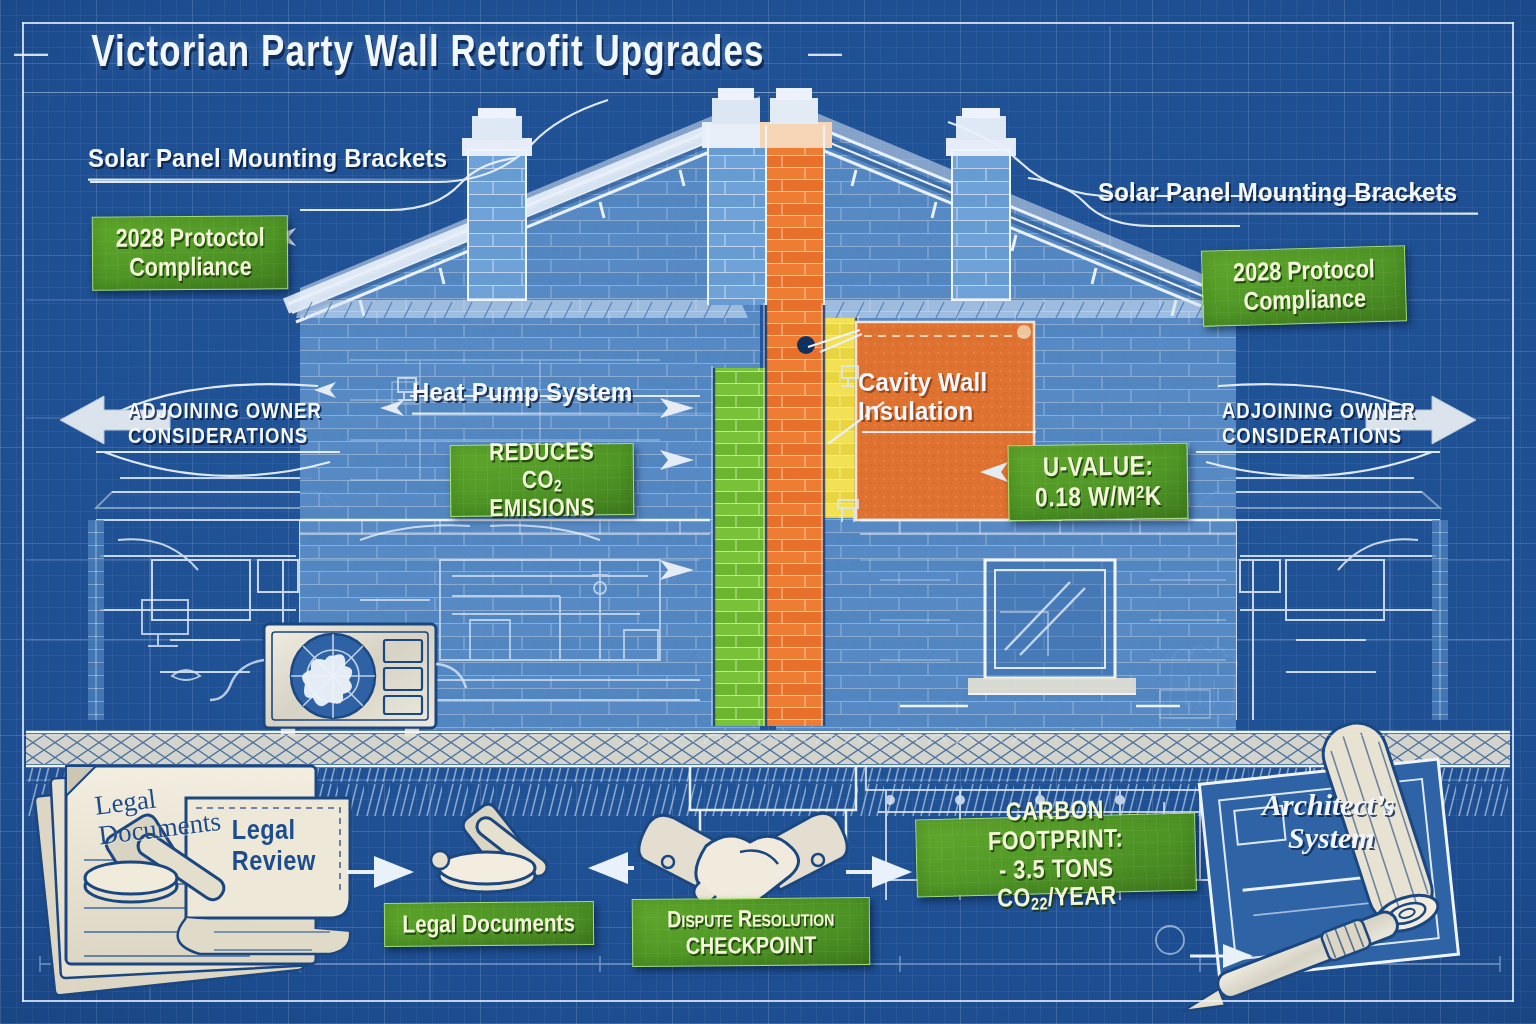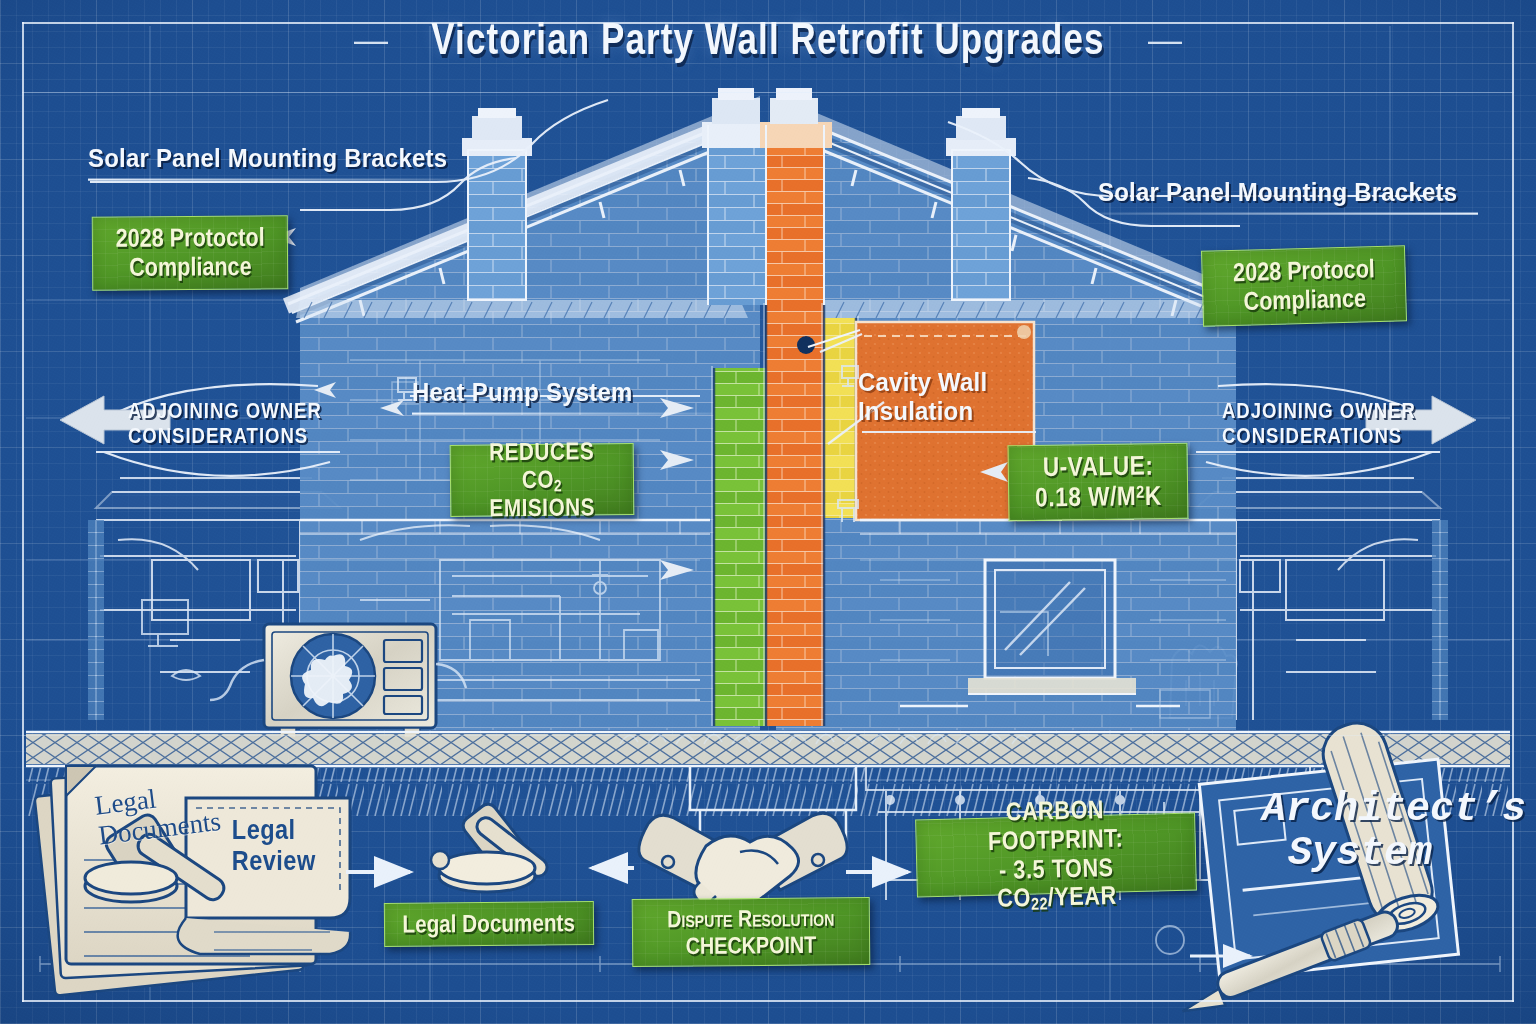--- a/index.html
+++ b/index.html
@@ -45,22 +45,22 @@
   }
   .sb-top    { left: 22px;  top: 22px;    width: 1492px; height: 2px; }
   .sb-bottom { left: 22px;  top: 1000px;  width: 1492px; height: 2px; }
   .sb-left   { left: 22px;  top: 22px;    width: 2px; height: 980px; }
   .sb-right  { left: 1512px;top: 22px;    width: 2px; height: 980px; }
   .sb-top2   { left: 22px;  top: 92px;    width: 1492px; height: 1px; background: rgba(225,238,252,0.45); }
   .sb-bot2   { left: 22px;  top: 735px;   width: 1492px; height: 1px; background: rgba(225,238,252,0.30); }
 
   
   #title-bar {
-    position: absolute; left: 0; top: 18px; width: 100%;
-    text-align: center;
+    position: absolute; left: 0; top: 30px; width: 100%;
+    text-align: left;
   }
   #title-bar .dash {
     display: inline-block;
     color: #e9f1fb; font-size: 34px; vertical-align: middle;
     opacity: .9; margin: 0 14px; font-weight: 300;
   }
   #doc-title {
     display: inline-block;
     font-family: "Liberation Sans", sans-serif;
     font-weight: bold;
@@ -663,22 +663,22 @@
   </div>
 
   <div style="position:absolute; left:228px; top:818px; width:128px; text-align:left;
               font-family:'Liberation Sans', sans-serif; font-weight:bold; font-size:25px;
               letter-spacing:.5px; color:#1d4d8c; line-height:1.1; transform:scaleX(.94) scaleY(1.1);">
     <div>Legal</div>
     <div>Review</div>
   </div>
 
   <div style="position:absolute; left:1262px; top:788px; width:190px;
-              font-family:Liberation Mono, monospace; font-style:italic; font-weight:bold;
-              font-size:40px; color:#f3f7fd; line-height:1.1;
+              font-family:Liberation Serif, serif; font-style:italic; font-weight:bold;
+              font-size:30px; color:#f3f7fd; line-height:1.1;
               text-shadow:2px 2px 0 rgba(8,32,70,.8);">
     <div>Architect’s</div>
     <div style="padding-left:26px;">System</div>
   </div>
 
   <div class="badge" style="left:92px; top:216px; width:196px; height:74px; font-size:23px; transform:rotate(-0.4deg);">
     <span class="txt">
       <span>2028 Protoctol</span><br>
       <span>Compliance</span>
     </span>

